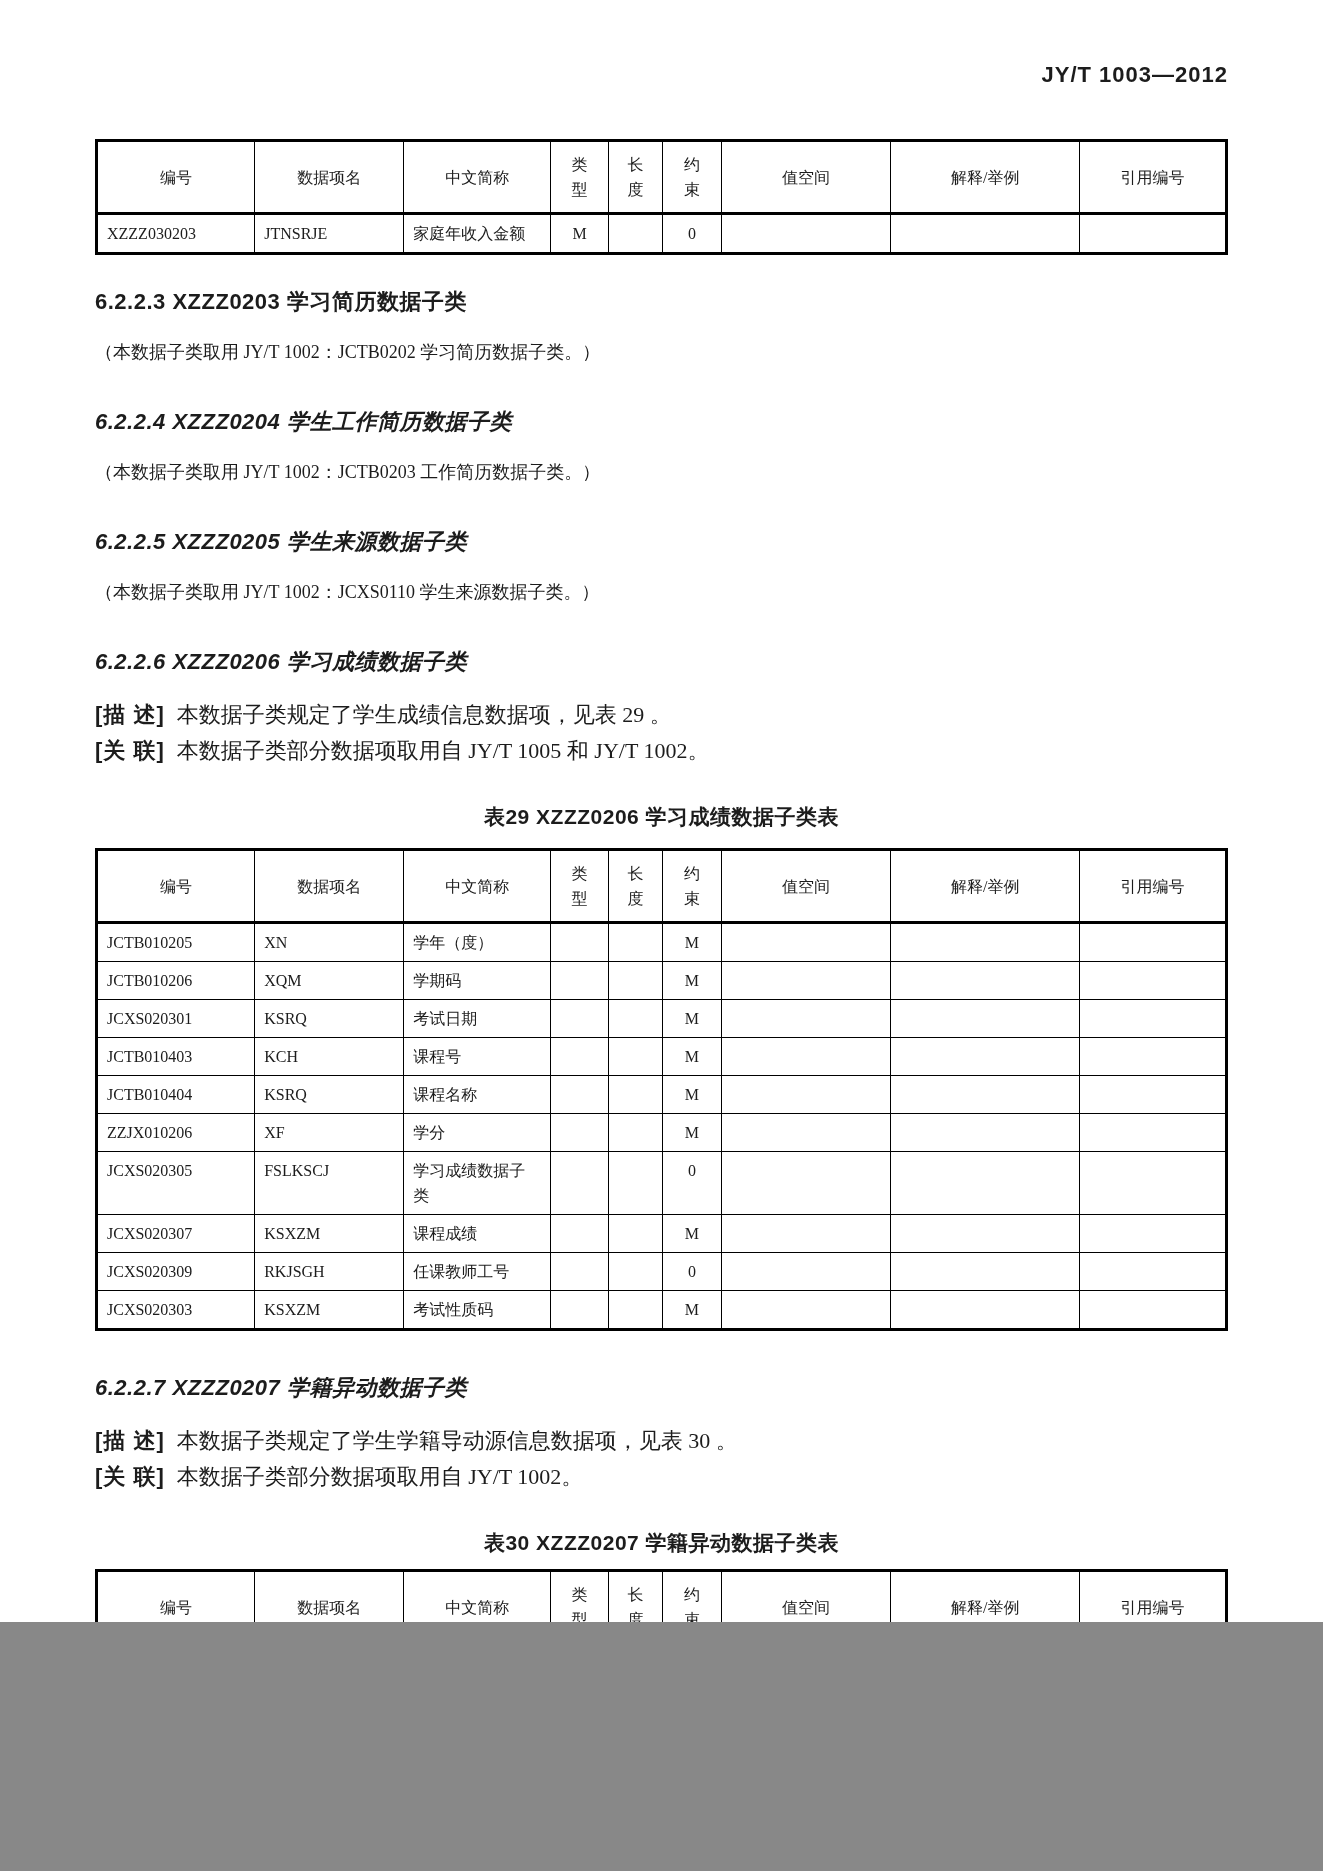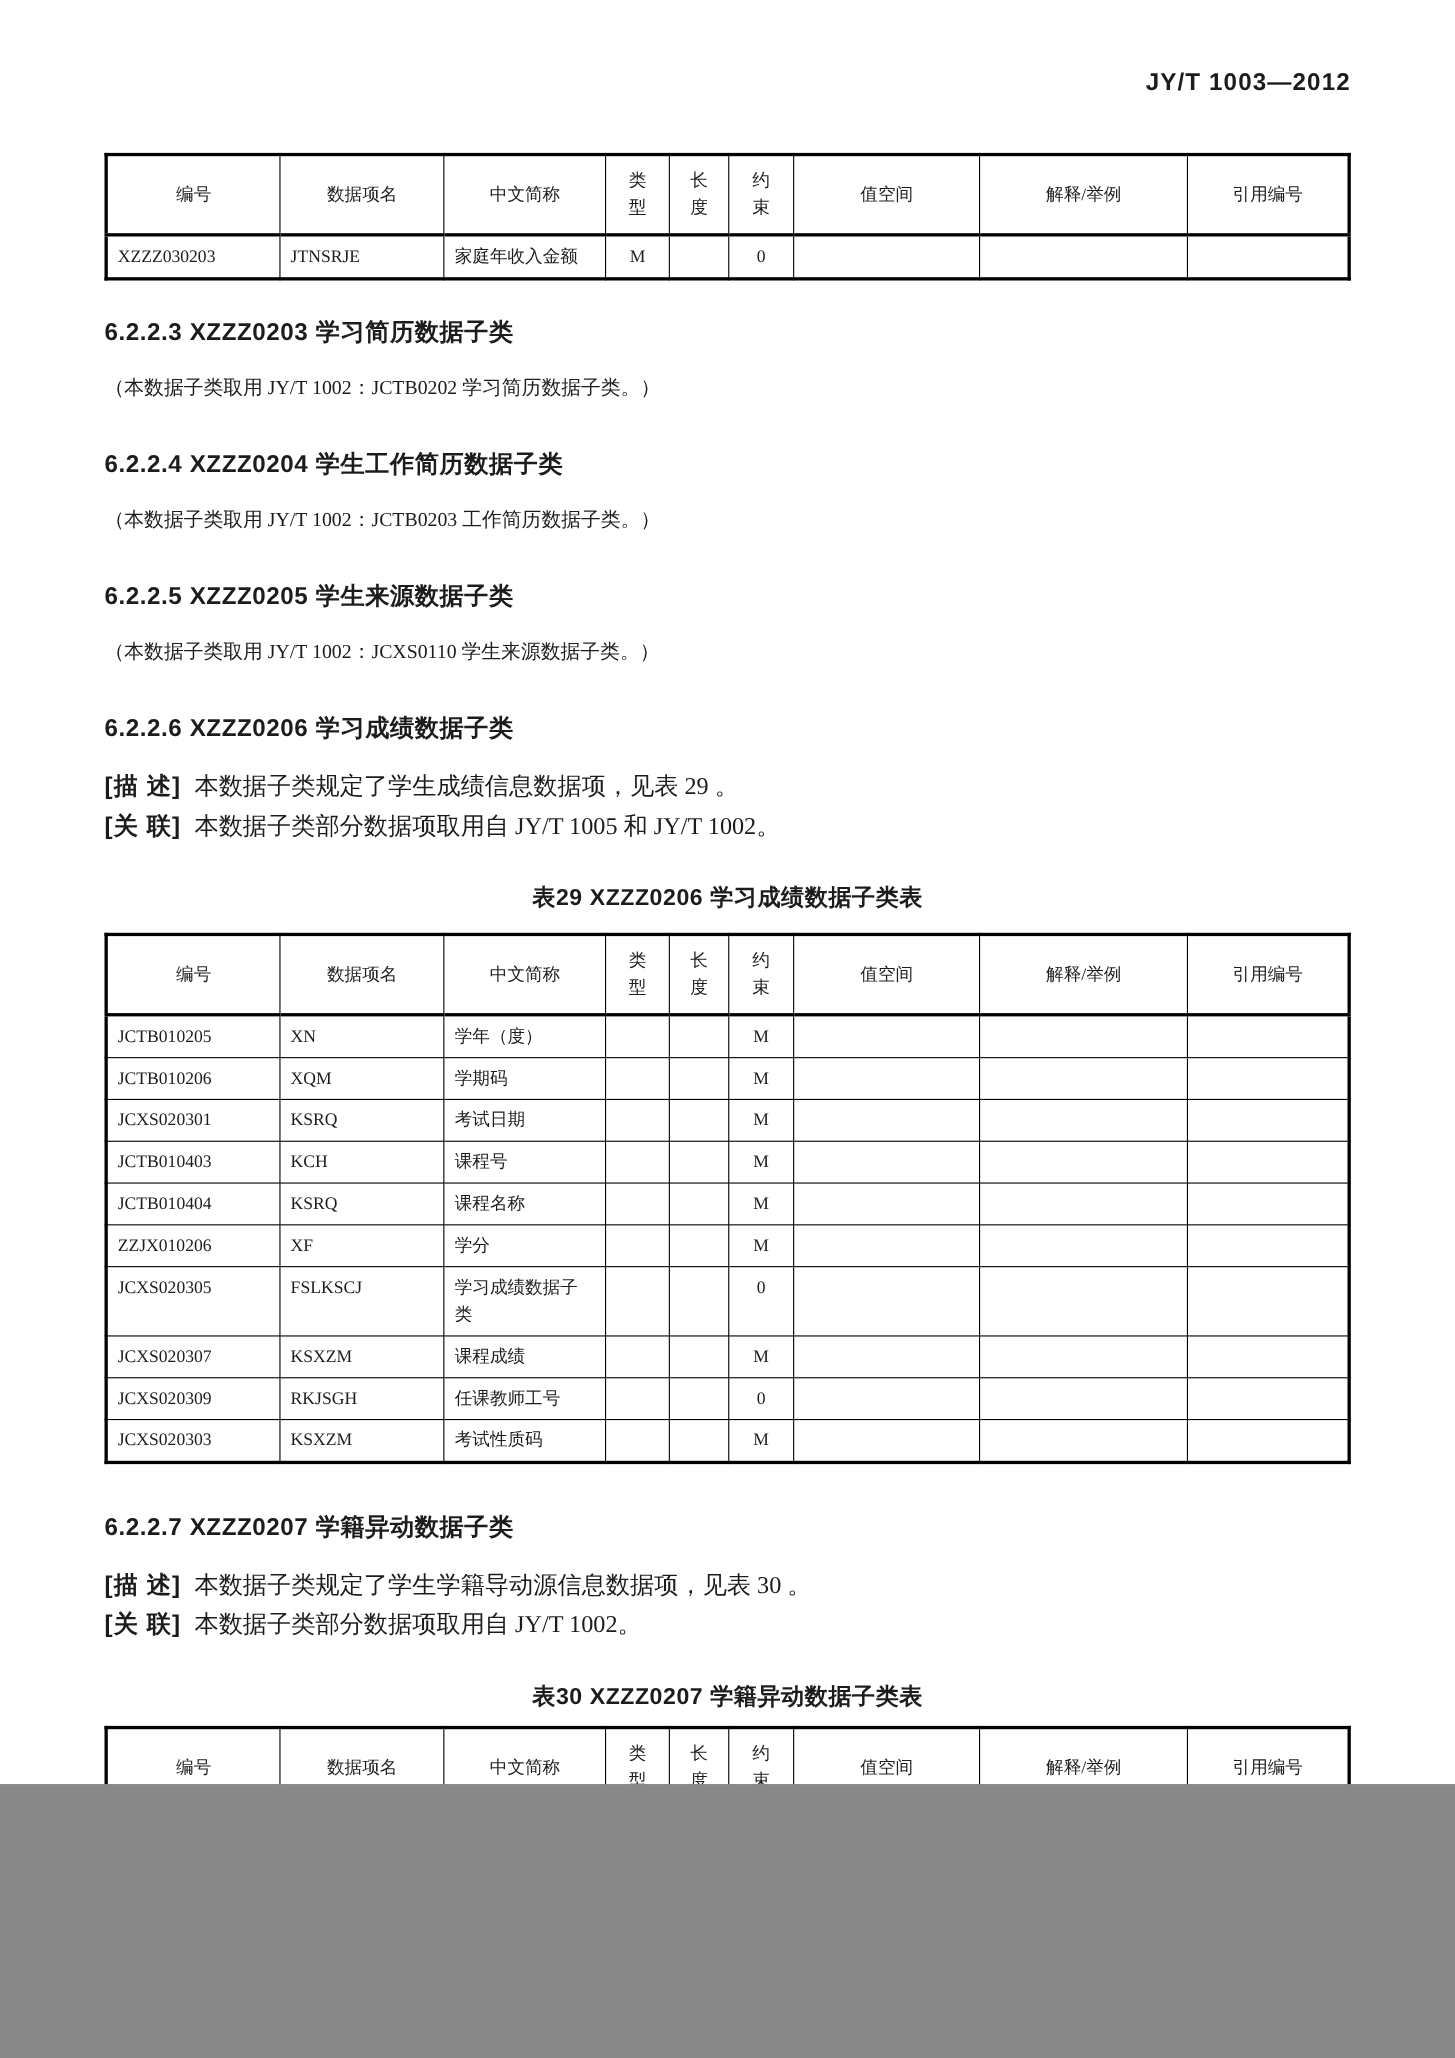--- a/index.html
+++ b/index.html
@@ -24,21 +24,21 @@
   table.std td{
     border:1.5px solid #000;vertical-align:top;line-height:25px;
     padding:6px 9px;height:25px;word-break:break-all;
   }
   table.std td.ctr{text-align:center;padding:6px 2px;}
   .tbl-top{margin-top:51px;}
   h3.sec{
     font-family:"Liberation Sans","DejaVu Sans",sans-serif;font-weight:bold;
     font-size:22px;line-height:25px;margin:0;margin-top:34px;letter-spacing:.5px;
   }
-  h3.sec.gap{margin-top:44px;}
+  h3.sec.gap{margin-top:44px;font-style:italic;}
   p.note{font-size:18px;line-height:25px;margin:0;margin-top:26px;}
   .tagblock{margin-top:23px;}
   p.tagline{font-size:22px;line-height:36px;margin:0;}
   p.tagline .tag{
     font-family:"Liberation Sans","DejaVu Sans",sans-serif;font-weight:bold;
     margin-right:12px;letter-spacing:1px;
   }
   p.caption{
     text-align:center;font-family:"Liberation Sans","DejaVu Sans",sans-serif;
     font-weight:bold;font-size:21px;line-height:24px;margin:0;margin-top:36px;letter-spacing:.5px;

